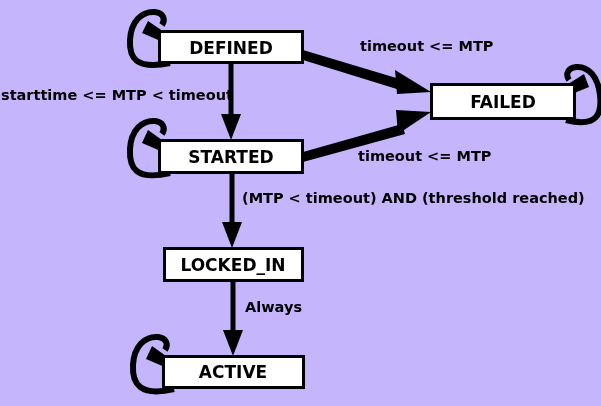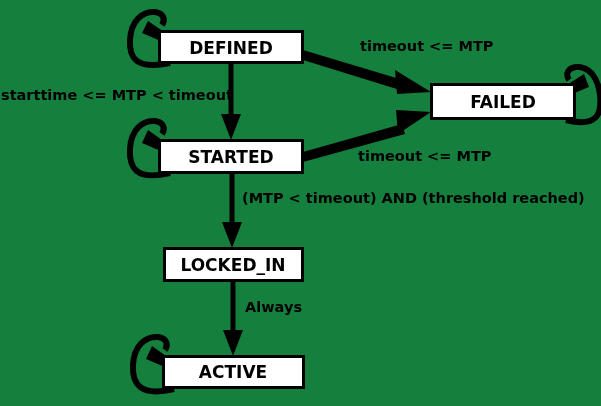--- a/index.html
+++ b/index.html
@@ -7,21 +7,21 @@
     padding: 0;
     background: #ffffff;
   }
   body {
     font-family: "DejaVu Sans", sans-serif;
   }
   #diagram-root {
     position: relative;
     width: 601px;
     height: 406px;
-    background: #15803d;
+    background: #c4b5fd;
     overflow: hidden;
   }
   #state-svg {
     position: absolute;
     left: 0;
     top: 0;
     width: 601px;
     height: 406px;
   }
   .state-box-rect {

